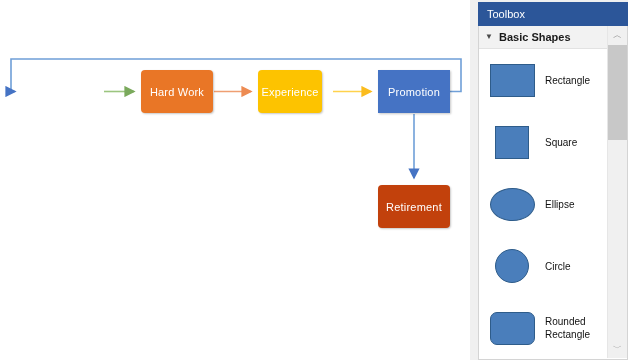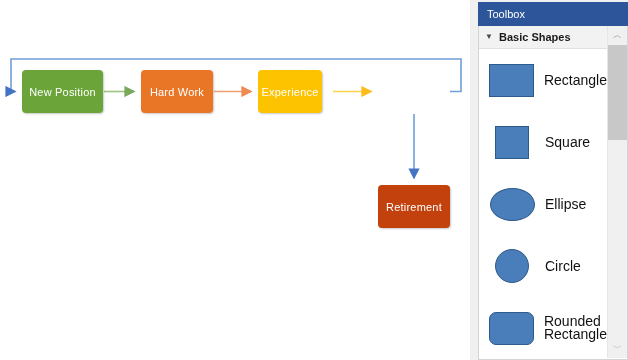--- a/index.html
+++ b/index.html
@@ -118,21 +118,21 @@
     background: #4a7ebb;
     border: 1px solid #2e5c8a;
     box-sizing: border-box;
   }
   .swatch.rect     { width: 45px; height: 33px; }
   .swatch.square   { width: 34px; height: 33px; }
   .swatch.ellipse  { width: 45px; height: 33px; border-radius: 50%; }
   .swatch.circle   { width: 34px; height: 34px; border-radius: 50%; }
   .swatch.rounded  { width: 45px; height: 33px; border-radius: 7px; }
   .shape-label {
-    font-size: 14px;
+    font-size: 10px;
     color: #111111;
     line-height: 13px;
     white-space: pre-line;
   }
 
   
   #scrollbar {
     position: absolute;
     right: 0; top: 0;
     width: 20px; height: 332px;
@@ -193,32 +193,32 @@
 
       <line x1="214" y1="91.5" x2="251" y2="91.5" stroke="#ef9f72" stroke-width="1.6" marker-end="url(#ah-orange2)"></line>
 
       <line x1="333" y1="91.5" x2="371" y2="91.5" stroke="#ffd24d" stroke-width="1.6" marker-end="url(#ah-yellow)"></line>
 
       <line x1="414" y1="114" x2="414" y2="178" stroke="#6f9fd8" stroke-width="1.6" marker-end="url(#ah-blue)"></line>
 
       <path d="M450,91.5 L461,91.5 L461,59 L11,59 L11,91.5 L15,91.5" fill="none" stroke="#6f9fd8" stroke-width="1.6" marker-end="url(#ah-blue-d)"></path>
     </svg>
 
-    <div class="node rounded" style="left:22px; top:70px; width:81px; height:43px; background:#6ba539;">
-      <span>New Position</span>
-    </div>
 
     <div class="node rounded" style="left:141px; top:70px; width:72px; height:43px; background:#e97626;">
       <span>Hard Work</span>
     </div>
 
     <div class="node rounded" style="left:258px; top:70px; width:64px; height:43px; background:#fdc300;justify-content:center;">
       <span>Experience</span>
     </div>
 
+    <div class="node" style="left:378px; top:70px; width:72px; height:43px; background:#4573c4;">
+      <span>Promotion</span>
+    </div>
 
     <div class="node rounded" style="left:378px; top:185px; width:72px; height:43px; background:#c2410c;">
       <span>Retirement</span>
     </div>
 
   </div>
 
   <div id="toolbox">
 
     <div id="toolbox-title">

